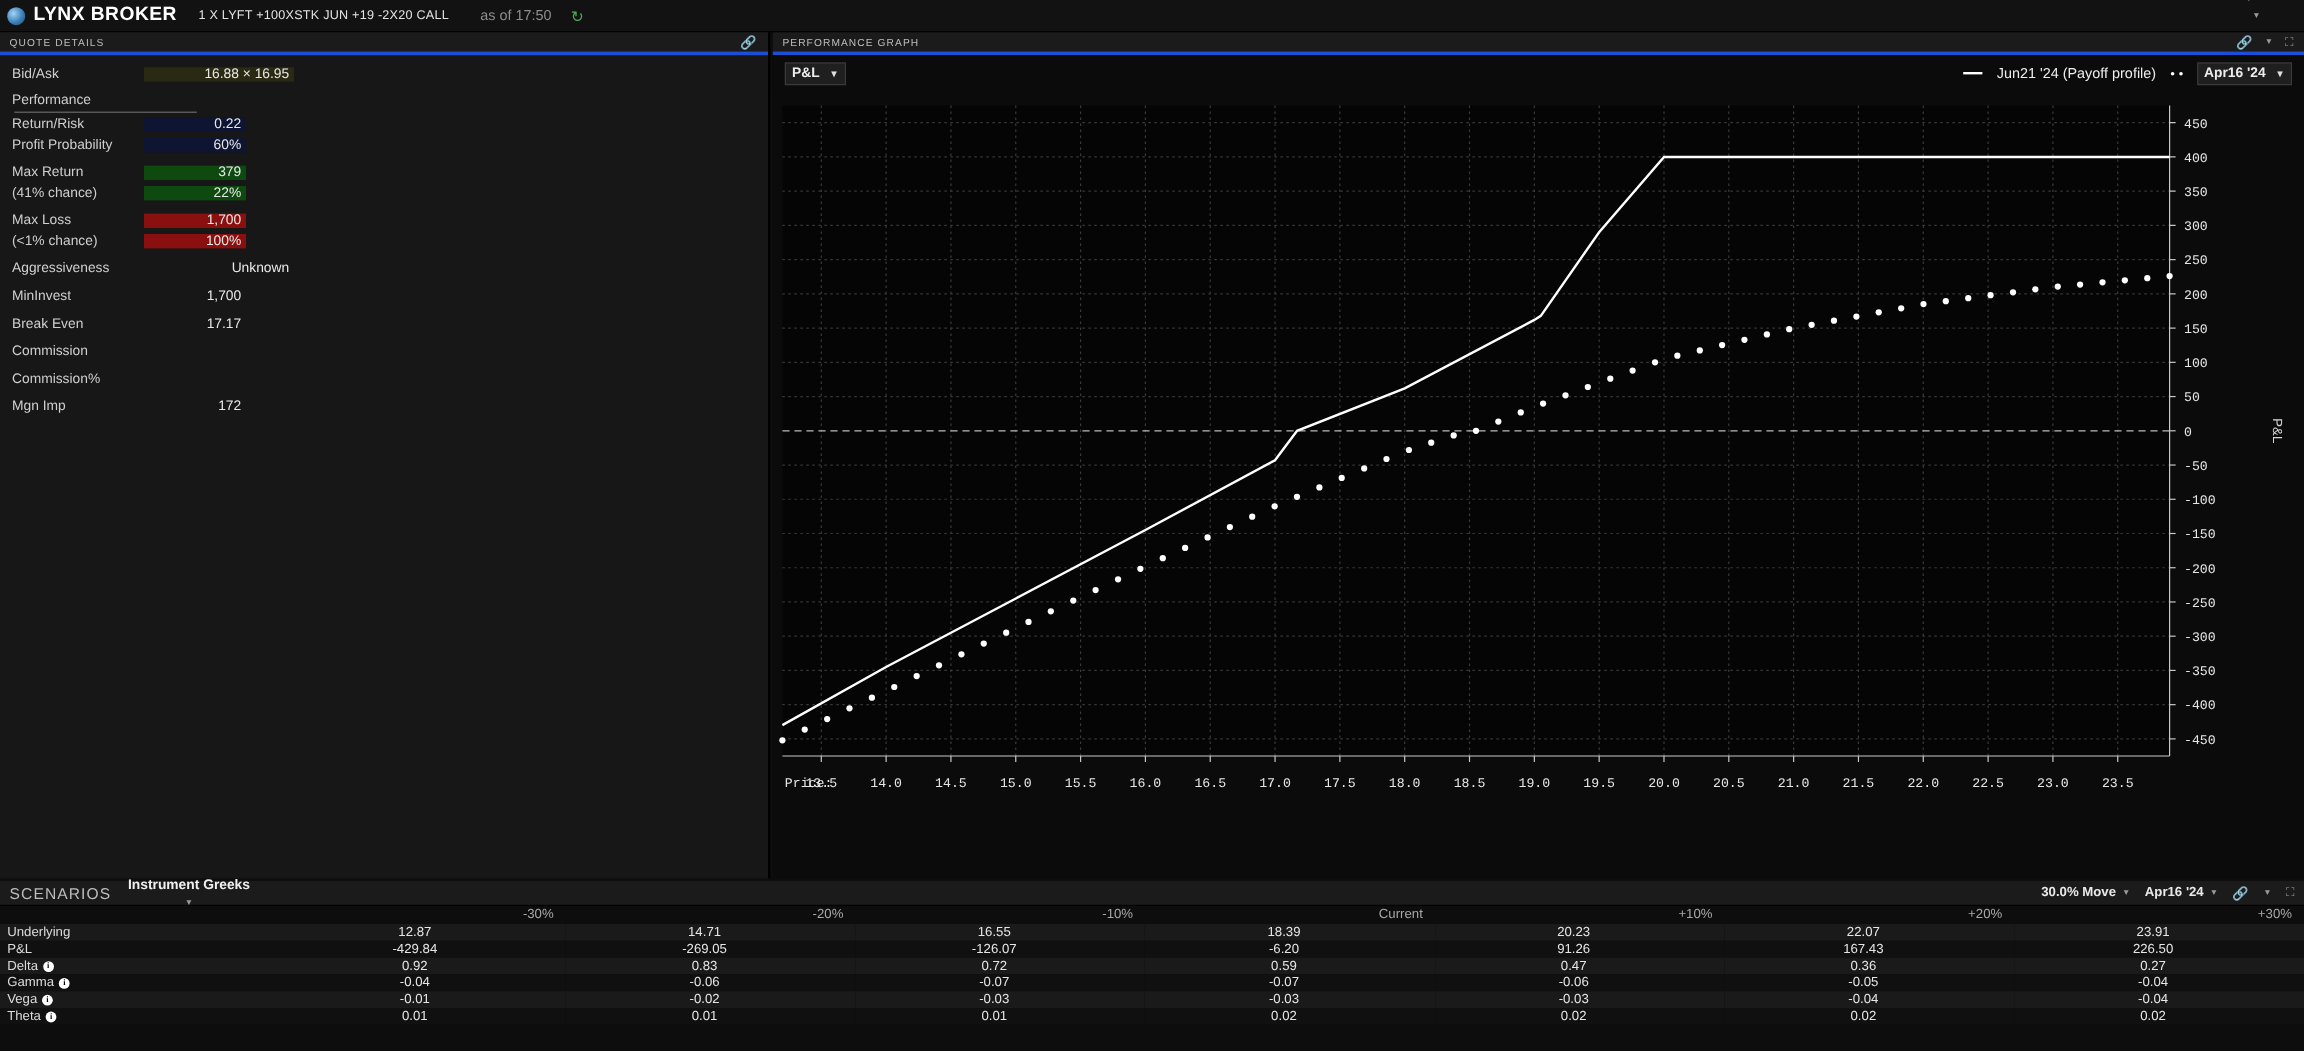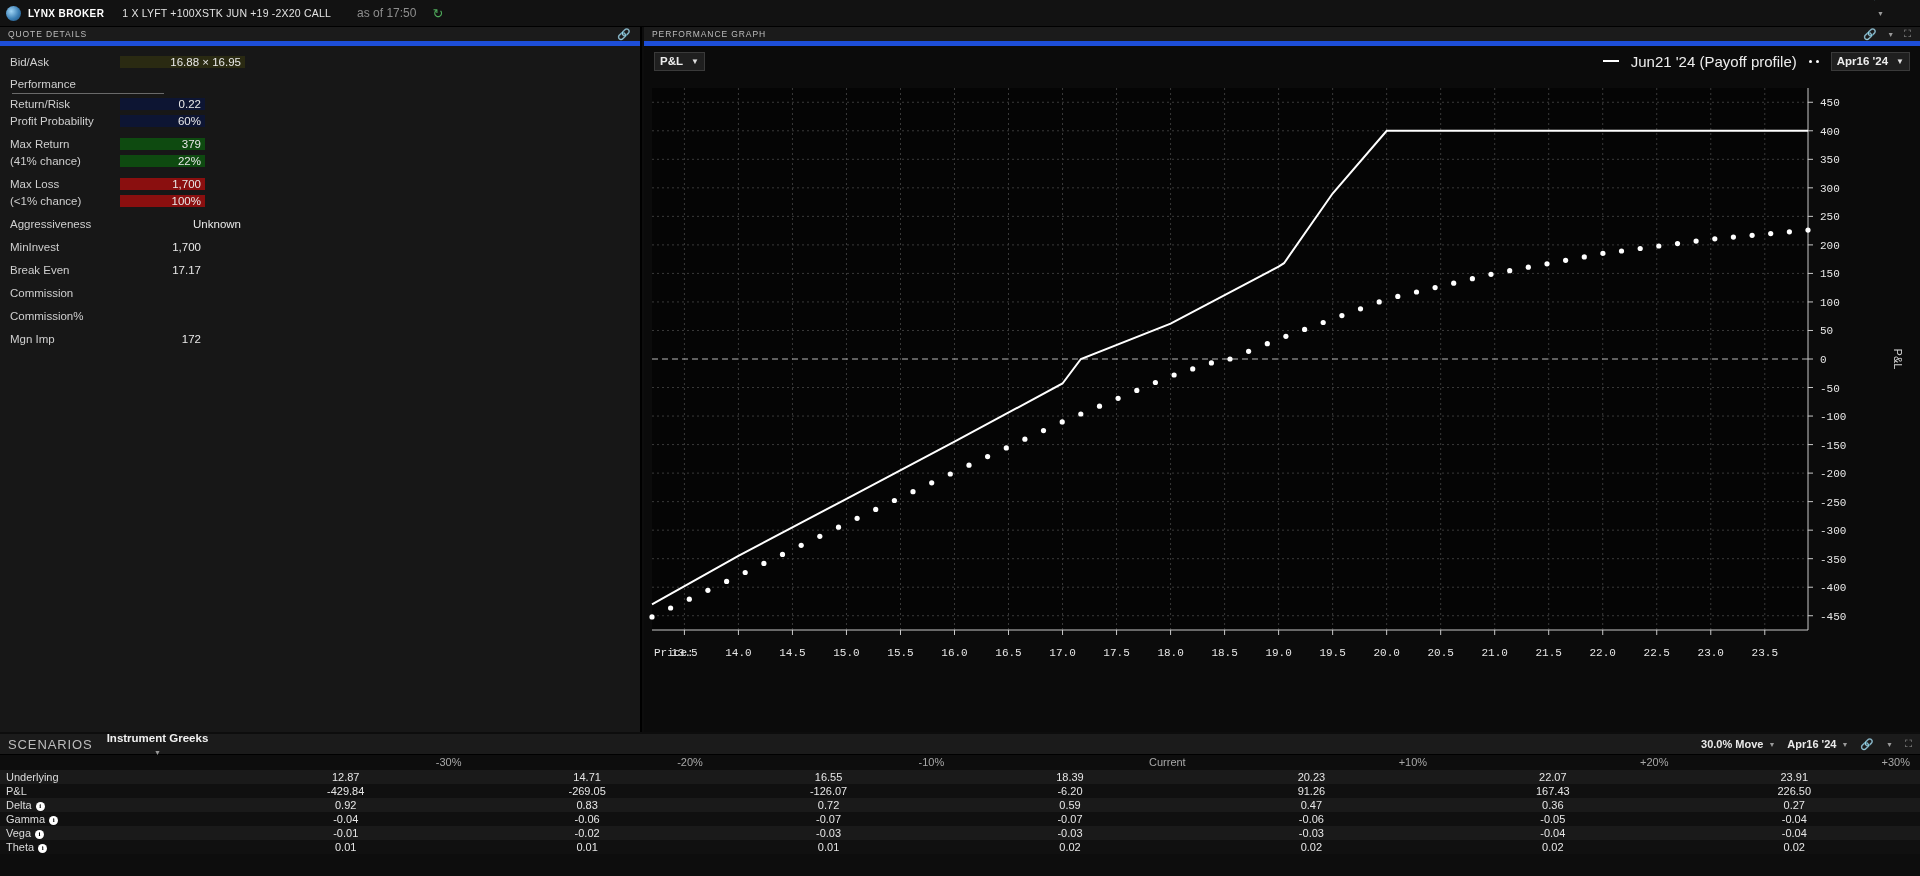--- a/index.html
+++ b/index.html
@@ -16,33 +16,33 @@
   .titlebar {
     position: absolute; left:0; top:0; width:1920px; height:27px;
     background: #121212; display:flex; align-items:center; padding:0 6px;
     border-bottom: 1px solid #000;
   }
   .logo-mark {
     width: 15px; height: 15px; border-radius: 50%;
     background: radial-gradient(circle at 35% 35%, #9fd4f5 0%, #3b7fb5 55%, #1d4a72 100%);
     margin-right: 7px; flex: 0 0 auto;
   }
-  .brand { font-size: 10px; font-weight: bold; color:#fff; letter-spacing:.4px; margin-right:18px; }
+  .brand { font-size: 16px; font-weight: bold; color:#fff; letter-spacing:.4px; margin-right:18px; }
   .contract { font-size: 10.5px; color:#e2e2e2; letter-spacing:.2px; white-space:nowrap; }
   .asof { font-size: 12px; color:#8e8e8e; margin-left: 26px; white-space:nowrap; }
   .refresh-ico { margin-left: 16px; color:#4ea85a; font-size:13px; line-height:1; }
   .tb-right { margin-left:auto; display:flex; align-items:center; gap:10px; padding-right:4px;flex-direction:column;}
   .acct { font-size:11.5px; color:#6ea8dc; font-weight:bold; font-family:"Liberation Mono", monospace; letter-spacing:.5px;}
   .tb-ico { color:#cfcfcf; font-size:12px; line-height:1; }
 
   
   .panel-hdr {
     height: 19px; background:#1b1b1b; display:flex; align-items:center;
     padding: 0 8px; font-size:8.5px; letter-spacing:.9px; color:#bdbdbd;
-    text-transform: uppercase; border-bottom:5px solid #1d4ed8;
+    text-transform: uppercase; border-bottom:3px solid #1d4ed8;
   }
   .panel-hdr .hdr-right { margin-left:auto; display:flex; align-items:center; gap:9px; }
   .link-ico { color:#4ea85a; font-size:11px; }
   .caret { font-size:7px; color:#9a9a9a; }
   .sq-ico { color:#9a9a9a; font-size:10px; }
 
   
   .quote-panel {
     position:absolute; left:0; top:27px; width:642px; height:705px;
     background:#171717; border-right:2px solid #000;
@@ -70,21 +70,21 @@
     background:#0b0b0b;
   }
   .dd {
     display:inline-flex; align-items:center; gap:8px; background:#1f1f1f;
     border:1px solid #3a3a3a; color:#ededed; font-size:11.5px; font-weight:bold;
     height:19px; padding:0 5px; white-space:nowrap;
   }
   .dd .caret { color:#e0e0e0; font-size:8px; }
   .legend { margin-left:auto; display:flex; align-items:center; gap:12px; }
   .legend-line { display:inline-block; width:16px; height:2px; background:#fff; }
-  .legend-txt { font-size:15px; color:#ededed; white-space:nowrap; }
+  .legend-txt { font-size:12px; color:#ededed; white-space:nowrap; }
   .legend-dots { display:inline-flex; gap:4px; }
   .legend-dots i { width:3px; height:3px; background:#fff; border-radius:50%; display:block;}
   .chart-wrap { position:relative; margin: 2px 0 0 0; }
 
   
   .scen-panel {
     position:absolute; left:0; top:734px; width:1920px; height:142px; background:#0d0d0d;
   }
   .scen-hdr {
     height:21px; background:#1b1b1b; display:flex; align-items:center; padding:0 8px;

